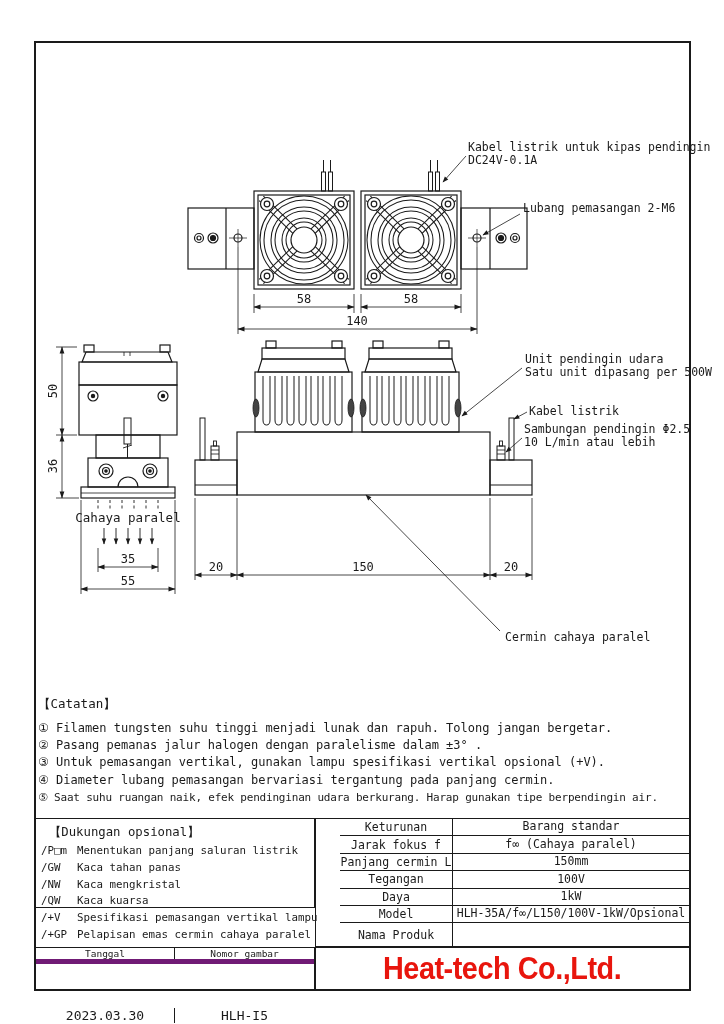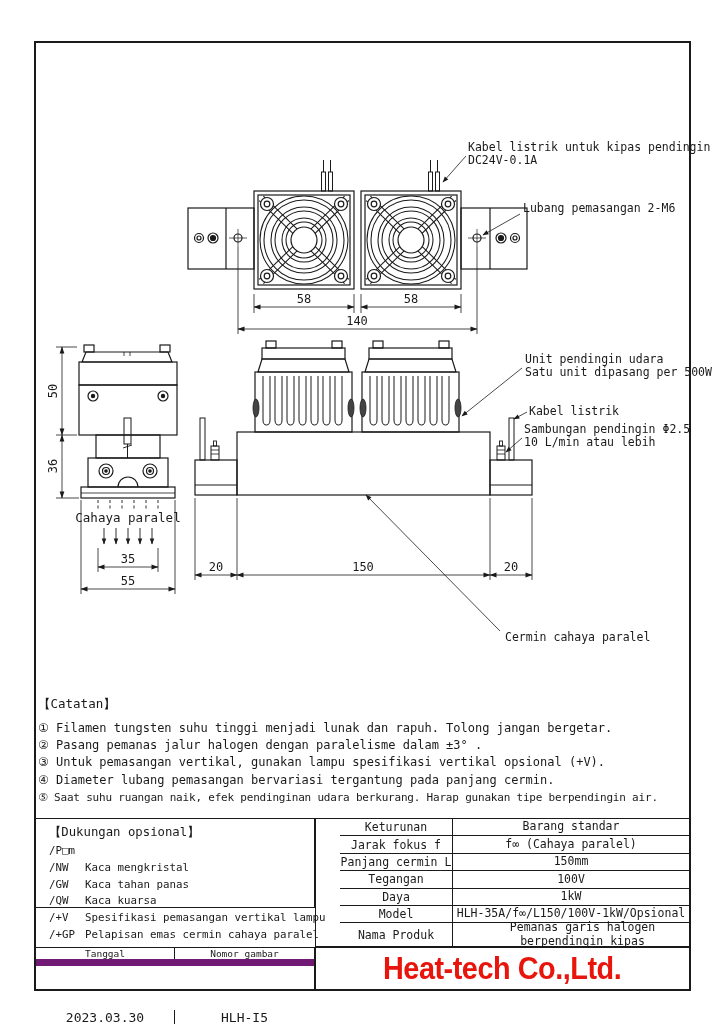--- a/index.html
+++ b/index.html
@@ -11,35 +11,35 @@
   .dim{font-size:12px;text-anchor:middle;}
   
   .notes{position:absolute;left:38px;top:696px;width:650px;}
   .notes .title{font-size:12.5px;margin-bottom:7px;}
   .notes .item{font-size:12px;line-height:17.2px;white-space:nowrap;}
   .notes .item:last-child{font-size:11px;letter-spacing:-0.2px;}
   
   .opt-box{position:absolute;left:35px;top:818px;width:280px;height:90px;
            border:1.5px solid #1a1a1a;box-sizing:border-box;}
   .opt-title{font-size:12.3px;padding:5px 0 2px 13px;}
-  .opt-row{display:flex;padding-left:13px;font-size:10.8px;line-height:16.8px;white-space:pre;}
+  .opt-row{display:flex;padding-left:5px;font-size:10.8px;line-height:16.8px;white-space:pre;}
   .opt-code{min-width:36px;}
   
   .spec{position:absolute;left:315px;top:818px;width:375px;height:129px;
         border:1.5px solid #1a1a1a;box-sizing:border-box;display:flex;flex-direction:column;padding-left:24px;}
   .spec-row{display:flex;border-bottom:1px solid #1a1a1a;height:16.4px;}
   .spec-row:last-child{border-bottom:none;flex:1;gap:23px;}
   .spec-label{width:112px;border-right:1px solid #1a1a1a;display:flex;align-items:center;
               justify-content:center;font-size:11.5px;}
   .spec-value{flex:1;display:flex;align-items:center;justify-content:center;font-size:11.5px;
               text-align:center;white-space:pre-line;line-height:13.5px;}
   
   .tblock{position:absolute;left:35px;top:947px;width:280px;height:43px;
           border:1.5px solid #1a1a1a;box-sizing:border-box;display:flex;flex-direction:column;}
-  .tblock-head{display:flex;height:14px;border-bottom:7px solid #701a75;}
+  .tblock-head{display:flex;height:14px;border-bottom:5px solid #701a75;}
   .tblock-vals{display:flex;flex:1;margin-top:44px;}
   .tb-cell{width:50%;display:flex;align-items:center;justify-content:center;}
   .tb-cell.first{border-right:1px solid #1a1a1a;box-sizing:border-box;}
   .tblock-head .tb-cell{font-size:9.5px;}
   .tblock-vals .tb-cell{font-size:13px;}
   
   .logo-cell{position:absolute;left:315px;top:947px;width:375px;height:43px;
              border:1.5px solid #1a1a1a;box-sizing:border-box;display:flex;
              align-items:center;justify-content:center;}
   .logo-text{font-family:"Liberation Sans",sans-serif;font-weight:bold;font-size:31px;
@@ -294,30 +294,31 @@
   <div class="item">② Pasang pemanas jalur halogen dengan paralelisme dalam ±3° .</div>
   <div class="item">③ Untuk pemasangan vertikal, gunakan lampu spesifikasi vertikal opsional (+V).</div>
   <div class="item">④ Diameter lubang pemasangan bervariasi tergantung pada panjang cermin.</div>
   <div class="item">⑤ Saat suhu ruangan naik, efek pendinginan udara berkurang. Harap gunakan tipe berpendingin air.</div>
 </div>
 
 <div class="opt-box">
   <div class="opt-title">【Dukungan opsional】</div>
   <div class="opt-row">
     <span class="opt-code">/P□m</span>
+    <span>Menentukan panjang saluran listrik</span>
+  </div>
+  <div class="opt-row">
+    <span class="opt-code">/GW</span>
+    <span>Kaca tahan panas</span>
   </div>
   <div class="opt-row">
     <span class="opt-code">/NW</span>
     <span>Kaca mengkristal</span>
   </div>
   <div class="opt-row">
-    <span class="opt-code">/GW</span>
-    <span>Kaca tahan panas</span>
-  </div>
-  <div class="opt-row">
     <span class="opt-code">/QW</span>
     <span>Kaca kuarsa</span>
   </div>
   <div class="opt-row">
     <span class="opt-code">/+V</span>
     <span>Spesifikasi pemasangan vertikal lampu</span>
   </div>
   <div class="opt-row">
     <span class="opt-code">/+GP</span>
     <span>Pelapisan emas cermin cahaya paralel</span>
@@ -344,22 +345,20 @@
   <div class="spec-row">
     <div class="spec-label">Daya</div>
     <div class="spec-value">1kW</div>
   </div>
   <div class="spec-row">
     <div class="spec-label">Model</div>
     <div class="spec-value">HLH-35A/f∞/L150/100V-1kW/Opsional</div>
   </div>
   <div class="spec-row">
     <div class="spec-label">Nama Produk</div>
-    <div class="spec-value">Pemanas garis halogen
-berpendingin kipas</div>
   </div>
 </div>
 
 <div class="tblock">
   <div class="tblock-head">
     <div class="tb-cell first">Tanggal</div>
     <div class="tb-cell">Nomor gambar</div>
   </div>
   <div class="tblock-vals">
     <div class="tb-cell first">2023.03.30</div>

